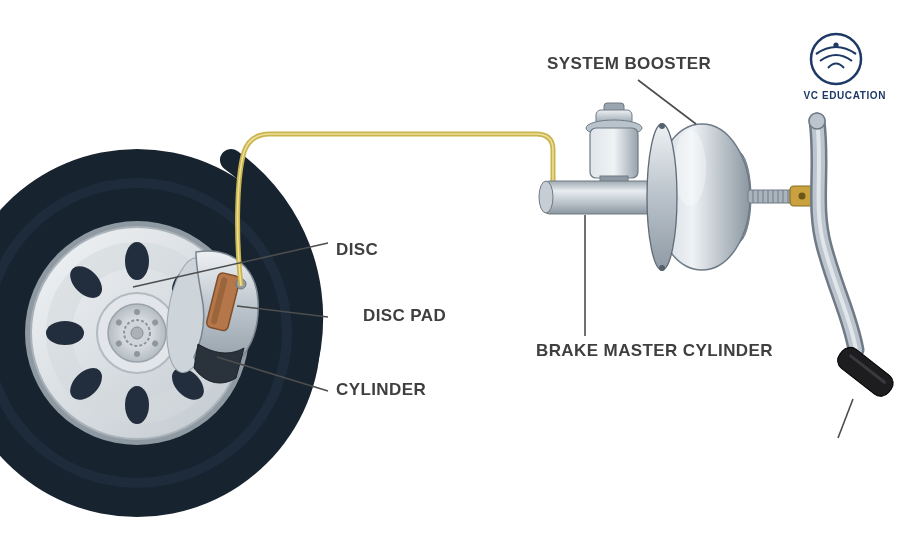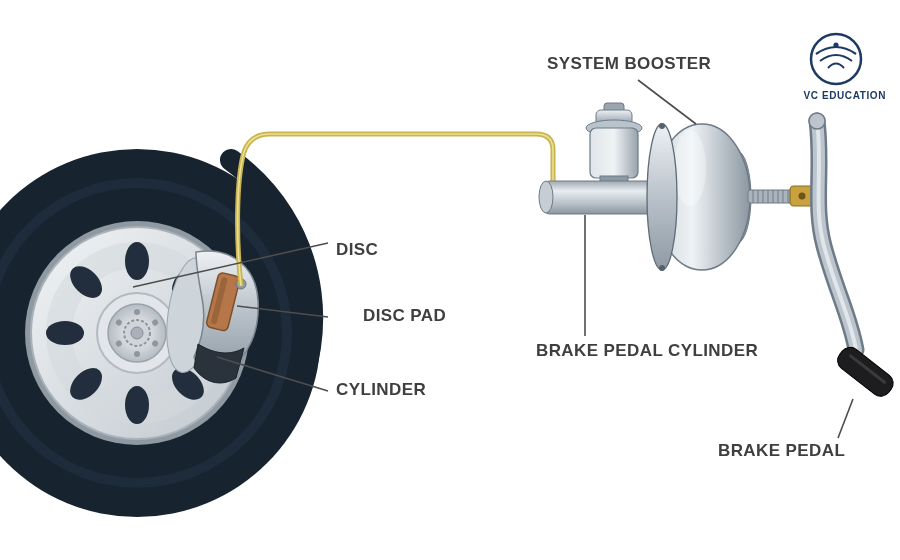--- a/index.html
+++ b/index.html
@@ -216,18 +216,17 @@
       <path d="M820 61 Q836 49 852 61" fill="none" class="logo-stroke" stroke-width="2"></path>
       <path d="M828 68 Q836 59 844 68" fill="none" class="logo-stroke" stroke-width="2"></path>
       <circle cx="836" cy="45" r="2.6" class="logo-fill"></circle>
     </g>
   </svg>
 
   <div class="part-label" style="left:547px;top:54px;">SYSTEM BOOSTER</div>
   <div class="part-label" style="left:336px;top:232px;margin-top:8px;">DISC</div>
   <div class="part-label" style="left:356px;top:306px;margin-left:7px;">DISC PAD</div>
   <div class="part-label" style="left:336px;top:380px;">CYLINDER</div>
-  <div class="part-label" style="left:536px;top:341px;">BRAKE PEDAL CYLINDER</div>
-  <div class="part-label" style="left:718px;top:441px;">BRAKE PEDAL</div>
+  <div class="part-label" style="left:536px;top:341px;">BRAKE MASTER CYLINDER</div>
 
   <div class="logo-text">VC EDUCATION</div>
 
 </div>
 
 </body></html>

